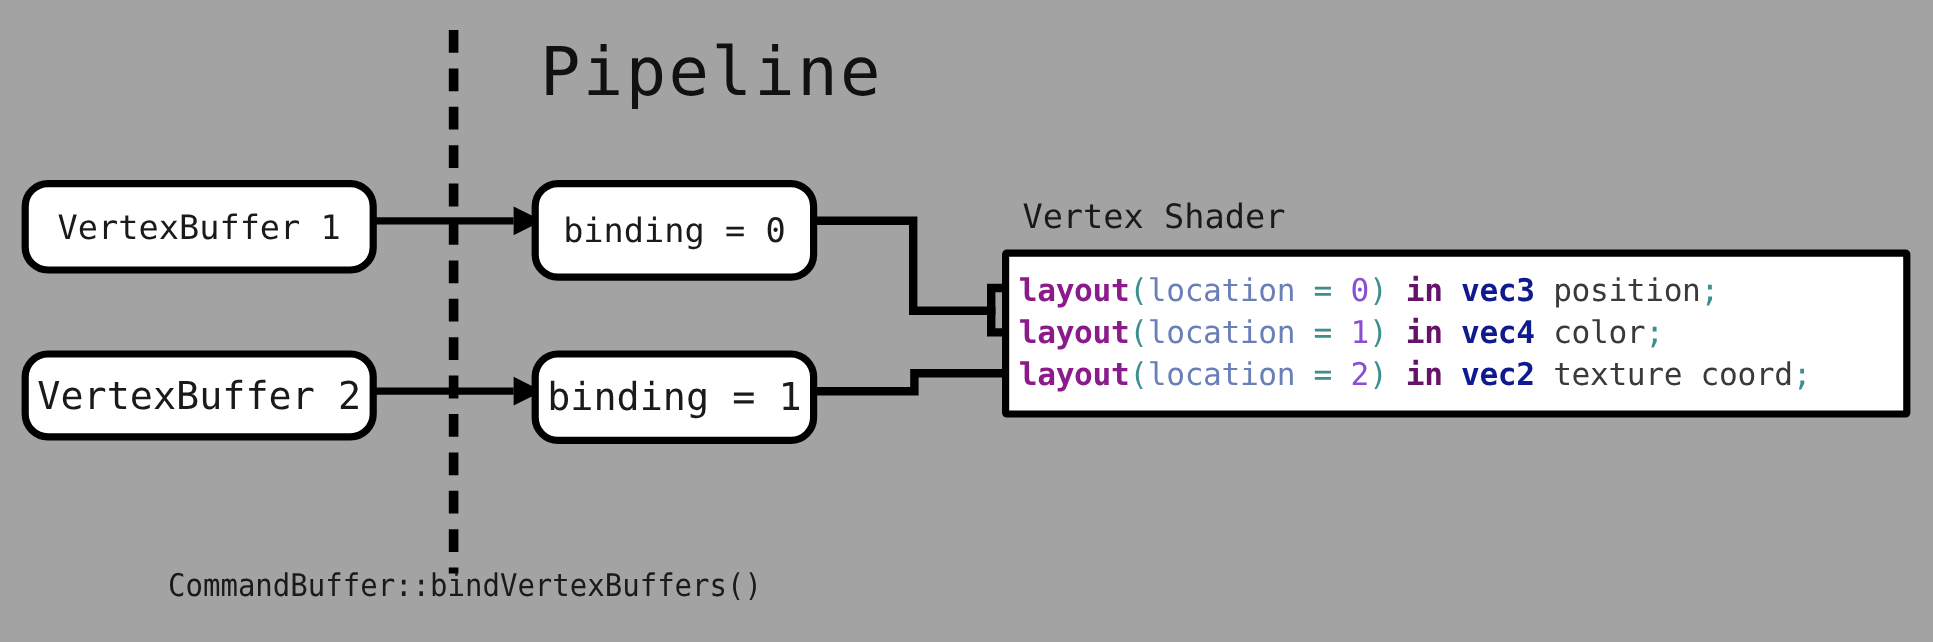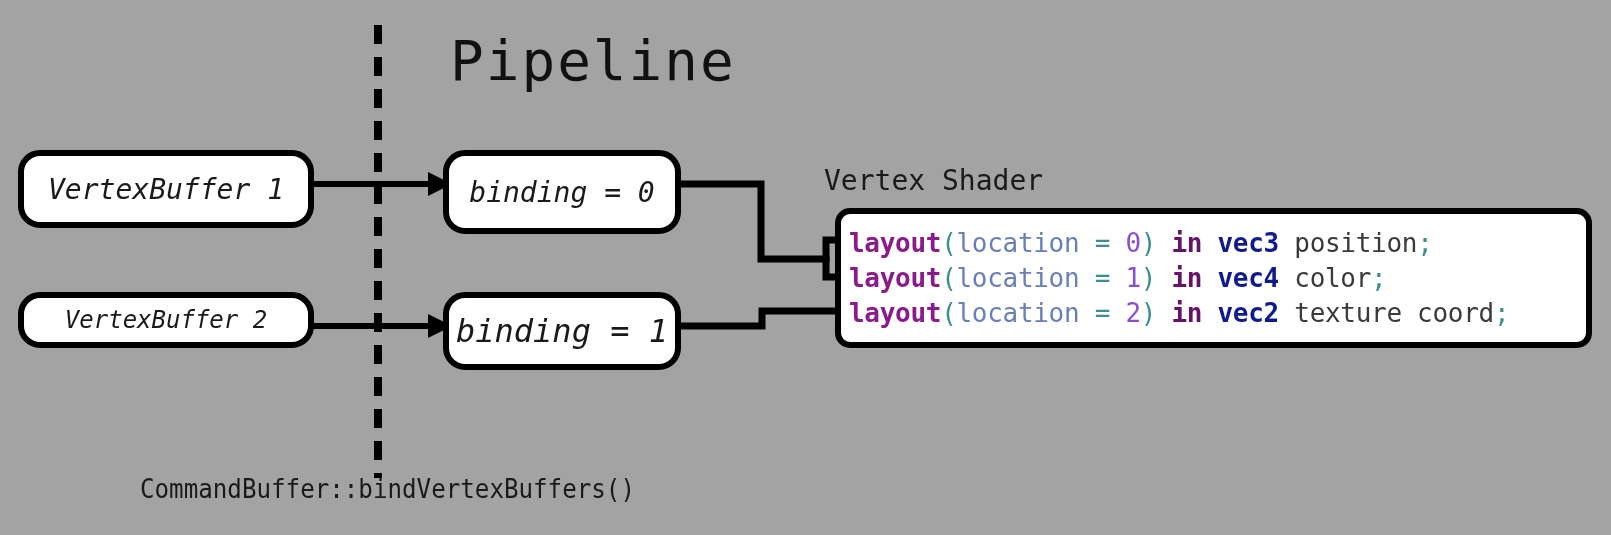--- a/index.html
+++ b/index.html
@@ -23,38 +23,37 @@
     box-sizing: border-box;
     border: 6px solid #000000;
     border-radius: 22px;
     background: #ffffff;
     display: flex;
     align-items: center;
     justify-content: center;
     color: #1a1a1a;
     font-family: "DejaVu Sans Mono", monospace;
     white-space: pre;
-    font-style: italic;
   }
 
   #vb1 { left: 18px;  top: 150px; width: 296px; height: 78px; font-size: 28px; }
-  #vb2 { left: 18px;  top: 292px; width: 296px; height: 56px; font-size: 24px; }
+  #vb2 { left: 18px;  top: 292px; width: 296px; height: 75px; font-size: 32px; }
   #bind0 { left: 443px; top: 150px; width: 238px; height: 84px; font-size: 28px; }
   #bind1 { left: 443px; top: 292px; width: 238px; height: 78px; font-size: 32px; }
 
   
   #shaderbox {
     position: absolute;
     left: 835px;
     top: 208px;
     width: 757px;
     height: 140px;
     box-sizing: border-box;
     border: 6px solid #000000;
-    border-radius: 15px;
+    border-radius: 4px;
     background: #ffffff;
     overflow: hidden;
   }
   #shader-code {
     position: absolute;
     left: 8px;
     top: 12px;
     font-family: "DejaVu Sans Mono", monospace;
     font-size: 26px;
     line-height: 35px;
@@ -76,21 +75,21 @@
     font-family: "DejaVu Sans Mono", monospace;
     color: #1a1a1a;
     white-space: pre;
   }
   #title {
     left: 450px; top: 28px;
     font-size: 56px;
     letter-spacing: 2px;
     color: #111;
   }
-  #vs-label { left: 824px; top: 164px; font-size: 28px; }
+  #vs-label { left: 852px; top: 164px; font-size: 28px; }
   #cmd-label {
     left: 140px; top: 474px;
     font-size: 26px;
     transform: scaleX(0.93);
     transform-origin: left top;
   }
 
   
   #wires {
     position: absolute;

